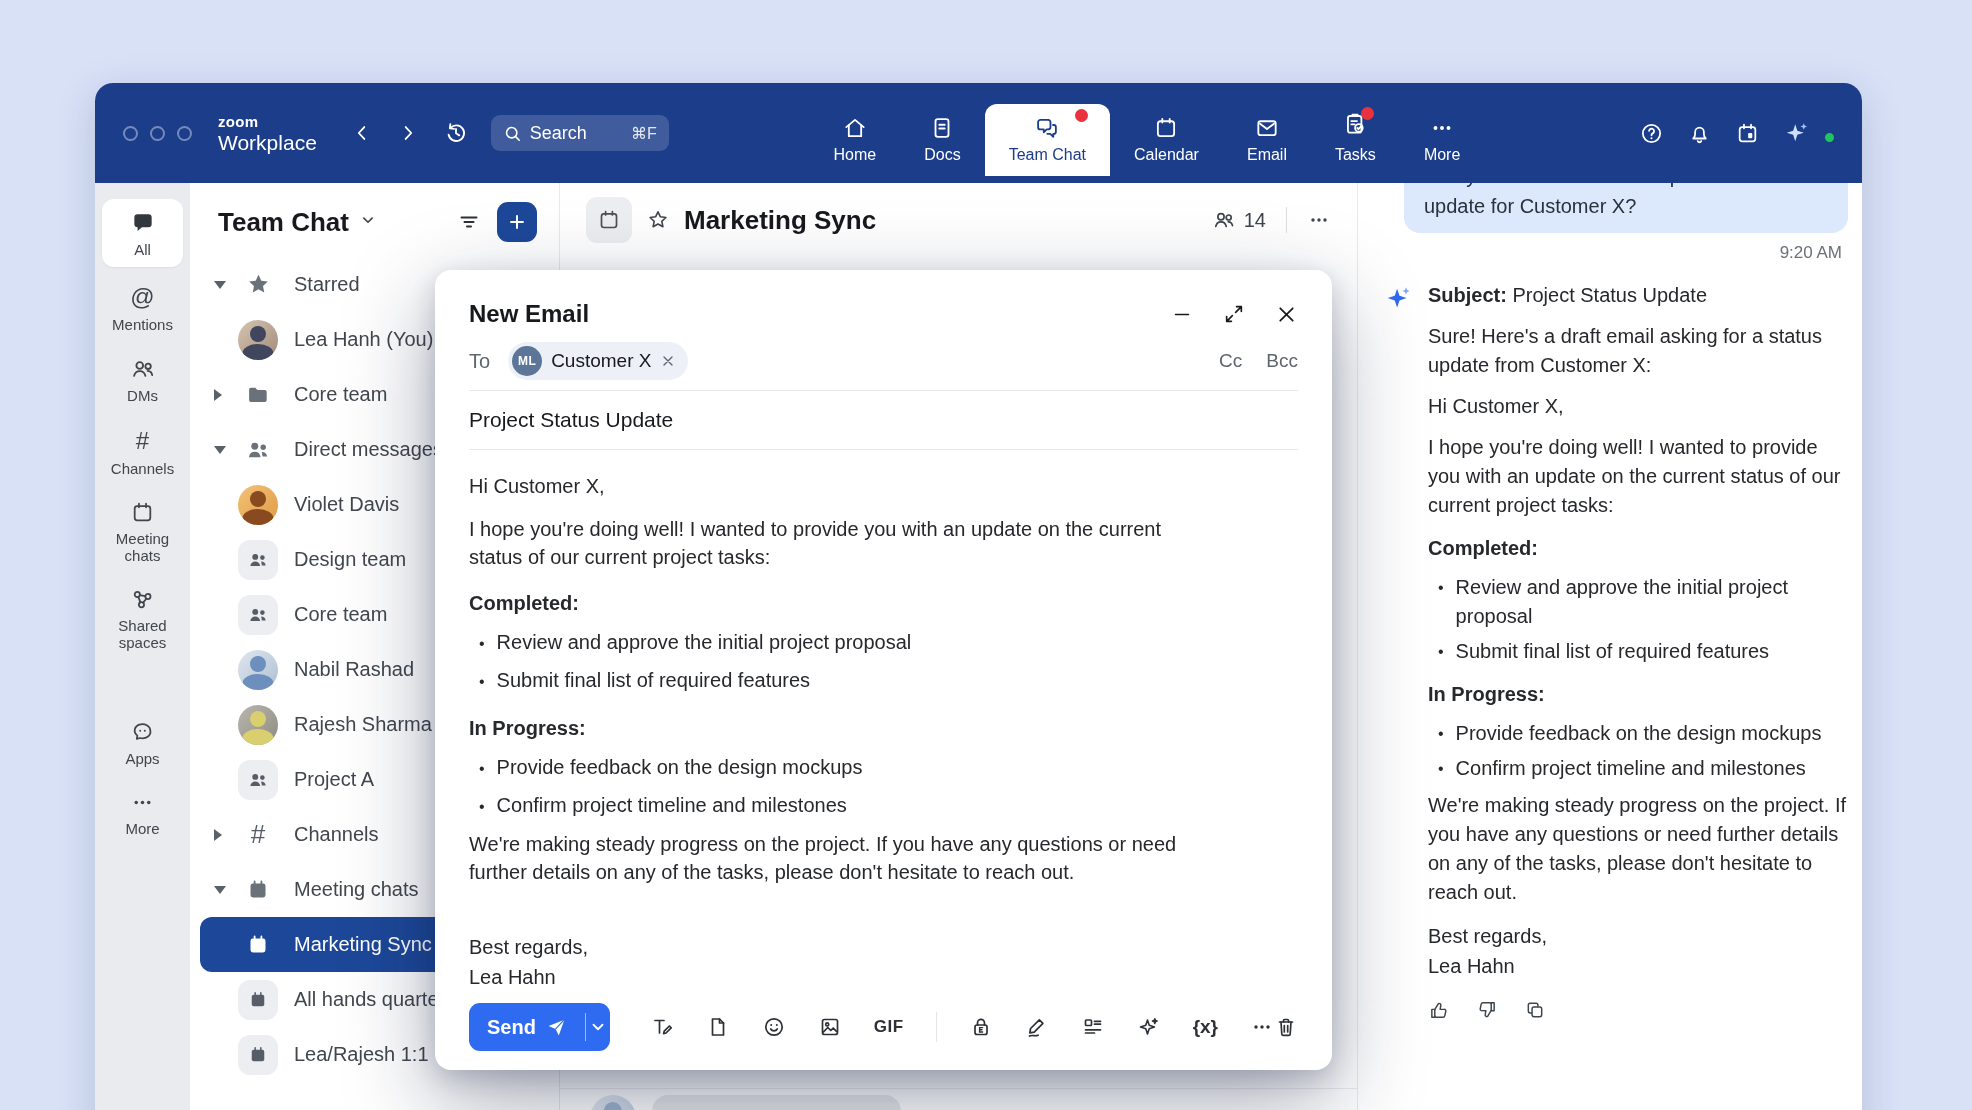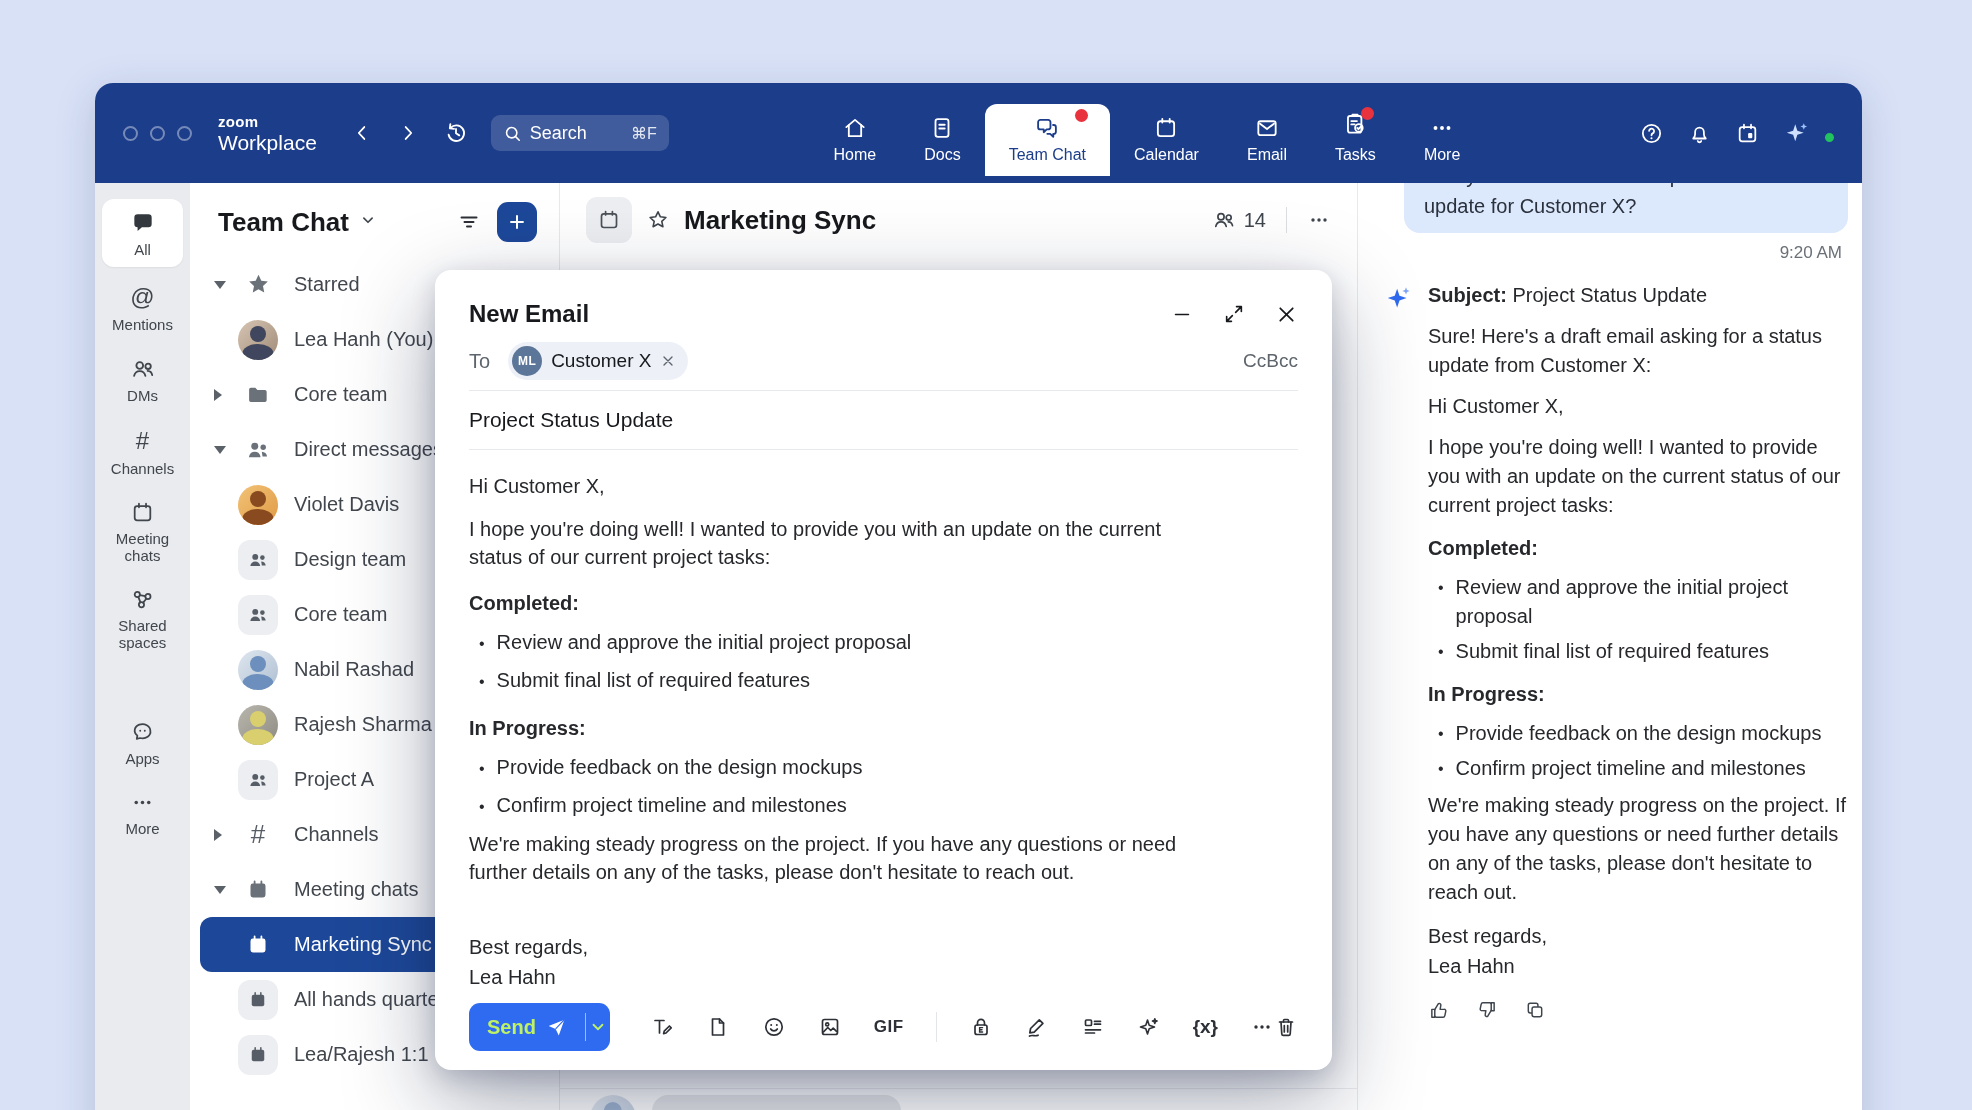--- a/index.html
+++ b/index.html
@@ -116,31 +116,31 @@
   .modal { position:absolute; left:423px; top:270px; width:897px; height:800px; background:#fff; border-radius:16px; box-shadow:0 30px 90px rgba(15,25,60,.38), 0 8px 24px rgba(15,25,60,.18); padding:0 34px; display:flex; flex-direction:column; z-index:50;margin-left:12px; }
   .md-head { padding-top:26px; height:62px; display:flex; align-items:center; flex:0 0 auto; }
   .md-title { font-size:24px; font-weight:700; color:#17191d; }
   .md-controls { margin-left:auto; display:flex; gap:30px; color:#17191d; align-items:center; }
   .md-row { height:58px; display:flex; align-items:center; flex:0 0 auto; }
   .to-label { font-size:20px; color:#5f656d; margin-right:18px; }
   .chip { height:38px; border-radius:19px; background:#edf1f7; display:flex; align-items:center; gap:9px; padding:0 12px 0 4px; }
   .chip-av { width:30px; height:30px; border-radius:50%; background:#5c7699; color:#fff; font-size:12px; font-weight:700; display:flex; align-items:center; justify-content:center; letter-spacing:.5px; }
   .chip-name { font-size:19px; color:#17191d; }
   .chip-x { color:#5f656d; display:flex; }
-  .ccbcc { margin-left:auto; display:flex; font-size:19px; color:#5f656d; }
+  .ccbcc { margin-left:auto; display:flex; gap:24px; font-size:19px; color:#5f656d; }
   .hdiv { border-top:1px solid #e7e9ec; flex:0 0 auto; }
   .subject { font-size:21px; color:#17191d; }
   .md-body { flex:1; padding-top:22px; font-size:20px; line-height:28px; color:#26282c; overflow:hidden; }
   .md-body .wrapcap { max-width:720px; }
   .md-body p { margin-bottom:15px; }
   .md-body .bhead { font-weight:700; margin:18px 0 12px; }
   .md-body .blist li { line-height:27px; margin-bottom:9px; }
   .signoff { margin-top:46px; line-height:30px; }
   .md-footer { height:86px; display:flex; align-items:center; flex:0 0 auto; }
-  .send-split { display:flex; height:48px; border-radius:11px; overflow:hidden; background:#2e6bf0; color:#bef264; }
+  .send-split { display:flex; height:48px; border-radius:11px; overflow:hidden; background:#2e6bf0; color:#ffffff; }
   .send-main { display:flex; align-items:center; gap:10px; padding:0 18px; font-size:20px; font-weight:700; }
   .send-sep { width:1px; background:rgba(255,255,255,.55); margin:10px 0; }
   .send-caret { width:44px; display:flex; align-items:center; justify-content:center; }
   .tools { display:flex; align-items:center; gap:32px; margin-left:40px; color:#2d3137; }
   .tool-gif { font-size:17px; font-weight:700; letter-spacing:.5px; }
   .tool-var { font-size:19px; font-weight:600; }
   .tools .tdiv { width:1px; height:30px; background:#e3e5e8; }
   .md-trash { margin-left:auto; color:#2d3137; }
   .ibtn { display:flex; align-items:center; justify-content:center; }
 </style>

